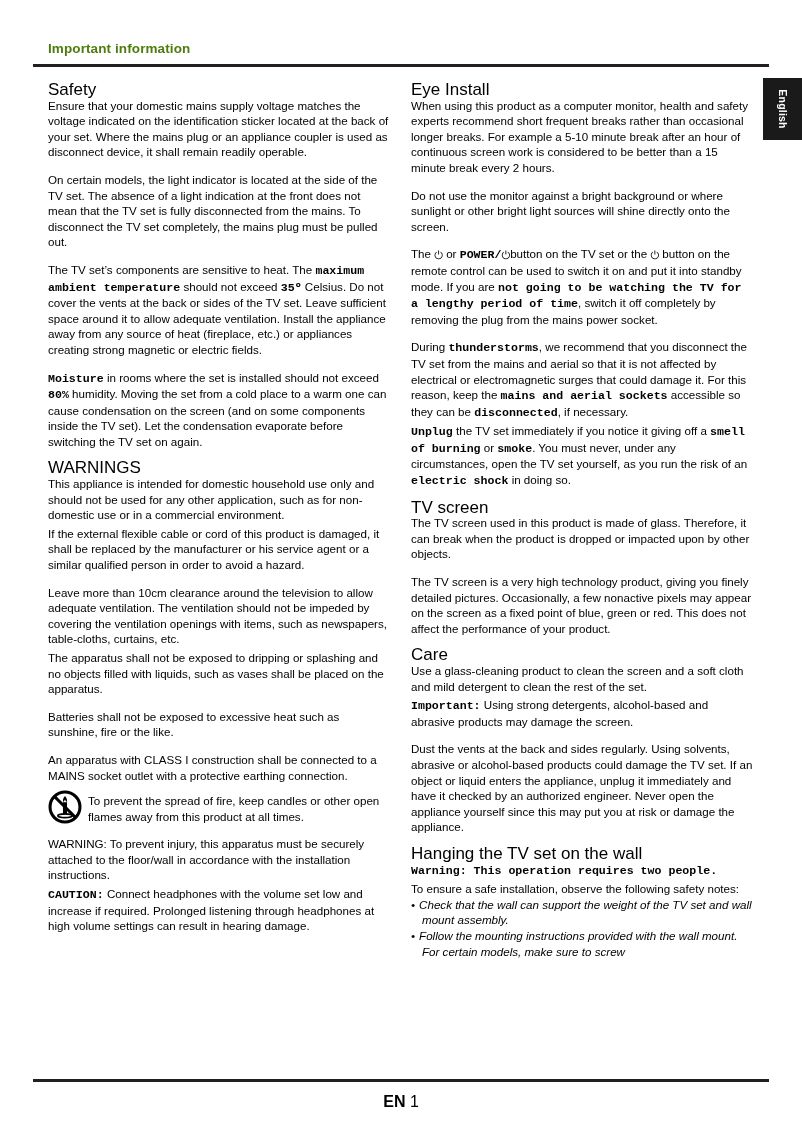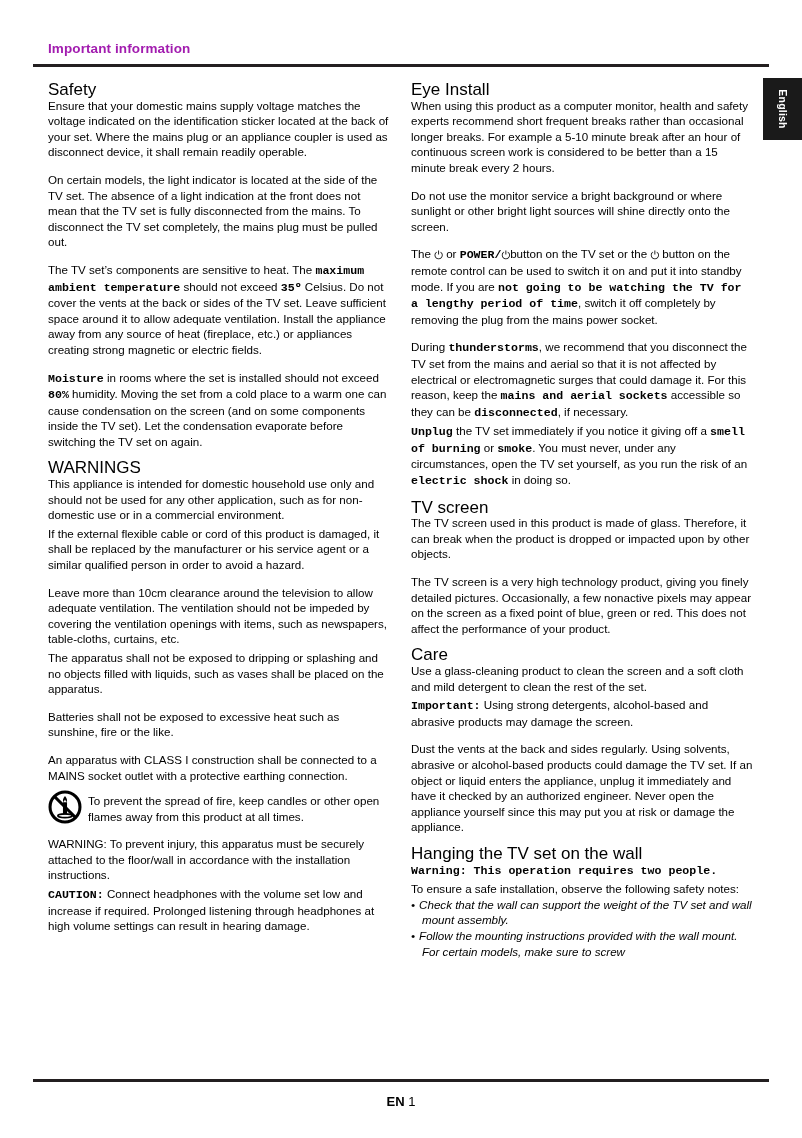--- a/index.html
+++ b/index.html
@@ -27,21 +27,21 @@
     position: absolute;
     left: 48px;
     top: 40px;
     width: 706px;
   }
   .header-title {
     font-size: 13.5px;
     font-weight: bold;
     letter-spacing: 0.1px;
     line-height: 18px;
-    color: #a21caf;
+    color: #4d7c0f;
   }
   .rule-top {
     position: absolute;
     left: 33px;
     top: 64px;
     width: 736px;
     height: 3px;
     background: #231f20;
   }
   .rule-bottom {
@@ -153,21 +153,21 @@
     top: 0.5px;
   }
 
   
   .footer {
     position: absolute;
     left: 0;
     top: 1094px;
     width: 802px;
     text-align: center;
-    font-size: 13px;
+    font-size: 16px;
     line-height: 16px;
   }
   .footer .en { font-weight: bold; }
 </style>
 </head>
 <body>
 
 <div class="page">
 
   <div class="header">
@@ -221,21 +221,21 @@
 
       <p class="para gap-s"><b>CAUTION:</b><span> Connect headphones with the volume set low and increase if required. Prolonged listening through headphones at high volume settings can result in hearing damage.</span></p>
 
     </div>
 
     <div class="col col-right">
 
       <div class="sec-head">Eye Install</div>
 
       <p class="para">When using this product as a computer monitor, health and safety experts recommend short frequent breaks rather than occasional longer breaks. For example a 5-10 minute break after an hour of continuous screen work is considered to be better than a 15 minute break every 2 hours.</p>
-      <p class="para gap">Do not use the monitor service a bright background or where sunlight or other bright light sources will shine directly onto the screen.</p>
+      <p class="para gap">Do not use the monitor against a bright background or where sunlight or other bright light sources will shine directly onto the screen.</p>
 
       <p class="para gap"><span>The </span><span class="pwr">⏻</span><span> or </span><b>POWER/</b><span class="pwr">⏻</span><span>button on the TV set or the </span><span class="pwr">⏻</span><span> button on the remote control can be used to switch it on and put it into standby mode. If you are </span><b>not going to be watching the TV for a lengthy period of time</b><span>, switch it off completely by removing the plug from the mains power socket.</span></p>
 
       <p class="para gap"><span>During </span><b>thunderstorms</b><span>, we recommend that you disconnect the TV set from the mains and aerial so that it is not affected by electrical or electromagnetic surges that could damage it. For this reason, keep the </span><b>mains and aerial sockets</b><span> accessible so they can be </span><b>disconnected</b><span>, if necessary.</span></p>
 
       <p class="para gap-s"><b>Unplug</b><span> the TV set immediately if you notice it giving off a </span><b>smell of burning</b><span> or </span><b>smoke</b><span>. You must never, under any circumstances, open the TV set yourself, as you run the risk of an </span><b>electric shock</b><span> in doing so.</span></p>
 
       <div class="sec-head spaced">TV screen</div>
 
       <p class="para">The TV screen used in this product is made of glass. Therefore, it can break when the product is dropped or impacted upon by other objects.</p>

